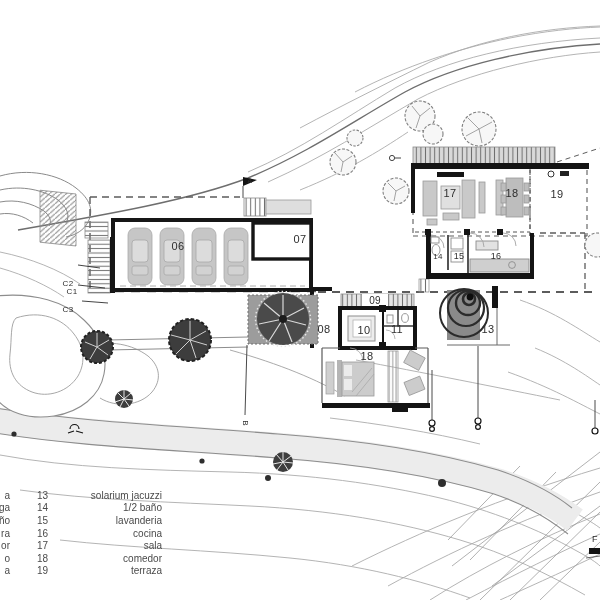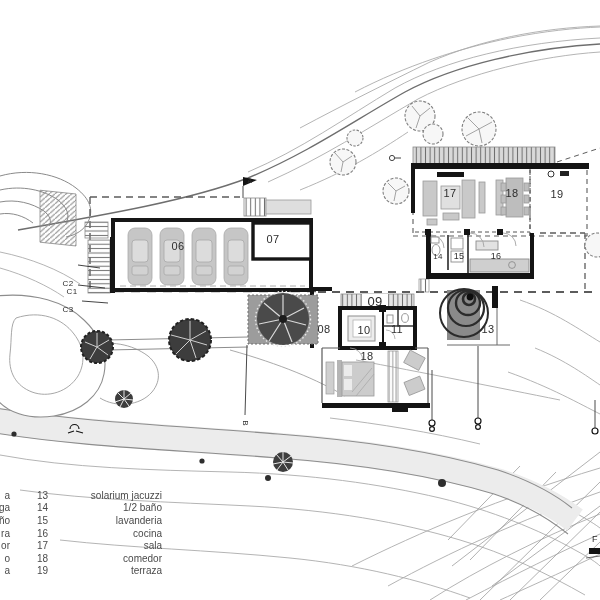--- a/index.html
+++ b/index.html
@@ -2,21 +2,21 @@
 <html><head>
 <meta charset="utf-8">
 <style>
   html,body{margin:0;padding:0;background:#fff;}
   #canvas{position:relative;width:600px;height:600px;background:#fff;overflow:hidden;
           font-family:"Liberation Sans",sans-serif;}
   #plan-svg{position:absolute;left:0;top:0;}
   .lbl{position:absolute;color:#2e2e2e;line-height:1;white-space:nowrap;
        transform:translate(-50%,-50%);letter-spacing:.3px;}
   .lbl.rot{transform:translate(-50%,-50%) rotate(90deg);}
-  .s11{font-size:11px;} .s10{font-size:13px;} .s9{font-size:9px;} .s8{font-size:8px;} .s7{font-size:7px;}
+  .s11{font-size:11px;} .s10{font-size:10px;} .s9{font-size:9px;} .s8{font-size:8px;} .s7{font-size:7px;}
   #legend{position:absolute;left:-14px;top:489px;width:176px;color:#4a4a4a;}
   .legend-row{display:flex;height:12.6px;align-items:center;font-size:10px;}
   .leg-frag{width:24px;text-align:right;}
   .leg-num{width:38px;text-align:right;}
   .leg-name{flex:1;text-align:right;padding-left:28px;}
 </style>
 </head>
 <body>
 
 <div id="canvas">
@@ -317,21 +317,21 @@
       <circle cx="595" cy="431" r="3"></circle>
       <path d="M70,429 a4.5,4.5 0 1 1 9,0 M68,433 L74,431 M76,431 L83,433"></path>
     </g>
     <path d="M78,265 L100,268 M78,285 L105,288 M82,301 L108,303" stroke="#2e2e2e" stroke-width="0.9"></path>
     <rect x="589" y="548" width="11" height="6" fill="#141414" stroke="none"></rect>
     <path d="M586,558 L600,556" stroke-width="0.8"></path>
   </g>
 </svg>
 
 <div class="lbl s11" style="left:178px;top:246px;">06</div>
-<div class="lbl s11" style="left:273px;top:239px;text-align:center;">07</div>
+<div class="lbl s11" style="left:300px;top:239px;text-align:center;">07</div>
 <div class="lbl s11" style="left:324px;top:329px;">08</div>
 <div class="lbl s10" style="left:375px;top:301px;">09</div>
 <div class="lbl s11" style="left:364px;top:330px;">10</div>
 <div class="lbl s11" style="left:397px;top:329px;">11</div>
 <div class="lbl s11" style="left:367px;top:356px;">18</div>
 <div class="lbl s11" style="left:488px;top:329px;">13</div>
 <div class="lbl s8" style="left:438px;top:257px;">14</div>
 <div class="lbl s9" style="left:459px;top:256px;">15</div>
 <div class="lbl s9" style="left:496px;top:256px;">16</div>
 <div class="lbl s11" style="left:450px;top:193px;">17</div>

